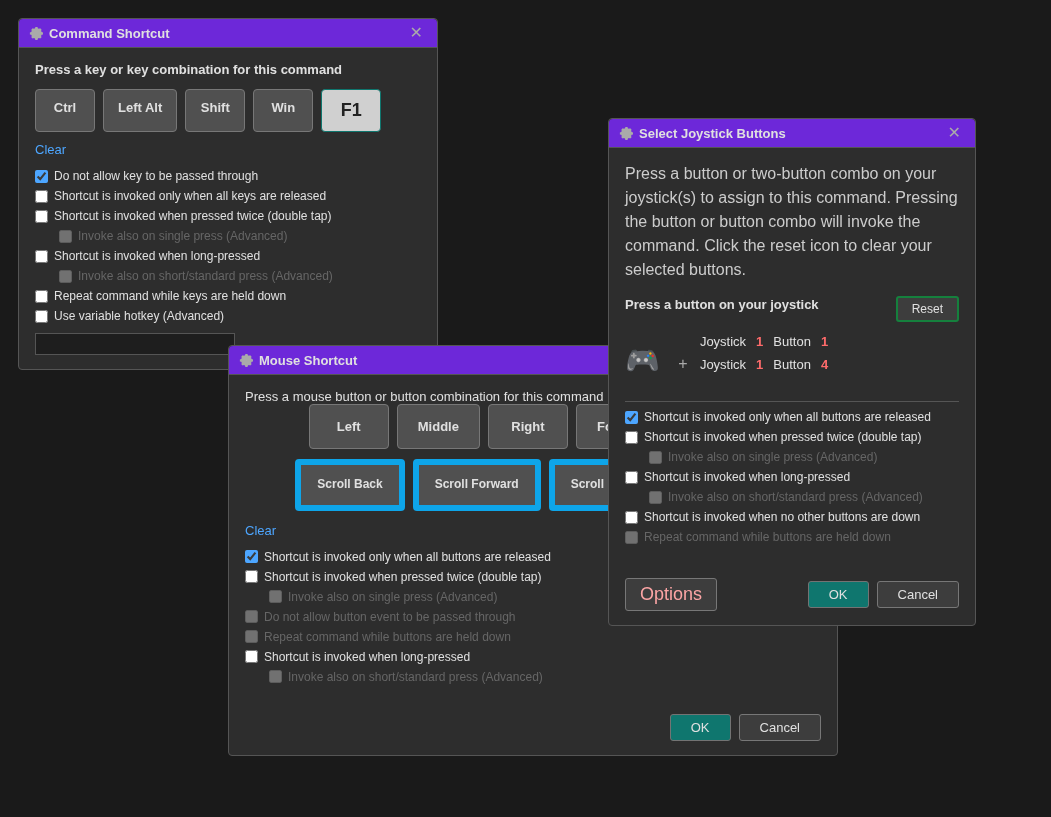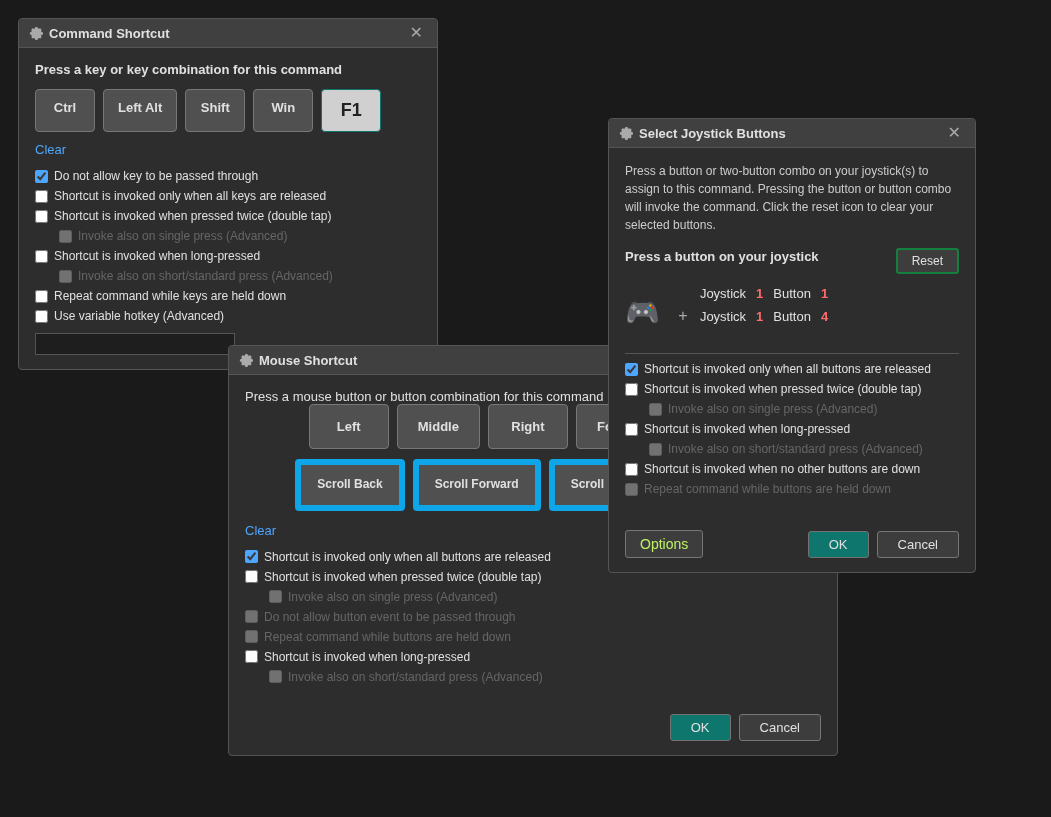--- a/index.html
+++ b/index.html
@@ -19,21 +19,21 @@
       background: #2d2d2d;
       border: 1px solid #555;
       border-radius: 4px;
       color: #e0e0e0;
     }
 
     .dialog-titlebar {
       display: flex;
       align-items: center;
       justify-content: space-between;
-      background: #404040;
+      background: #6d28d9;
       padding: 6px 10px;
       border-bottom: 1px solid #555;
       border-radius: 4px 4px 0 0;
     }
 
     .dialog-title {
       display: flex;
       align-items: center;
       gap: 6px;
       font-size: 13px;
@@ -232,21 +232,21 @@
 
     
     .joy-dialog {
       left: 608px;
       top: 118px;
       width: 368px;
       z-index: 20;
     }
 
     .joy-description {
-      font-size: 12px;
+      font-size: 16px;
       color: #ccc;
       line-height: 1.5;
       margin-bottom: 14px;
     }
 
     .joy-prompt {
       font-weight: 700;
       font-size: 13px;
       color: #e0e0e0;
       margin-bottom: 10px;
@@ -314,24 +314,24 @@
     .joy-footer {
       display: flex;
       justify-content: space-between;
       align-items: center;
       padding: 10px 16px 14px;
     }
 
     .btn-options {
       background: #3d3d3d;
       border: 1px solid #777;
-      color: #bef264;
+      color: #fca5a5;
       padding: 5px 14px;
       border-radius: 3px;
-      font-size: 14px;
+      font-size: 18px;
       cursor: pointer;
     }
 
     .joy-ok-cancel {
       display: flex;
       gap: 8px;
     }
 
     hr.separator {
       border: none;

